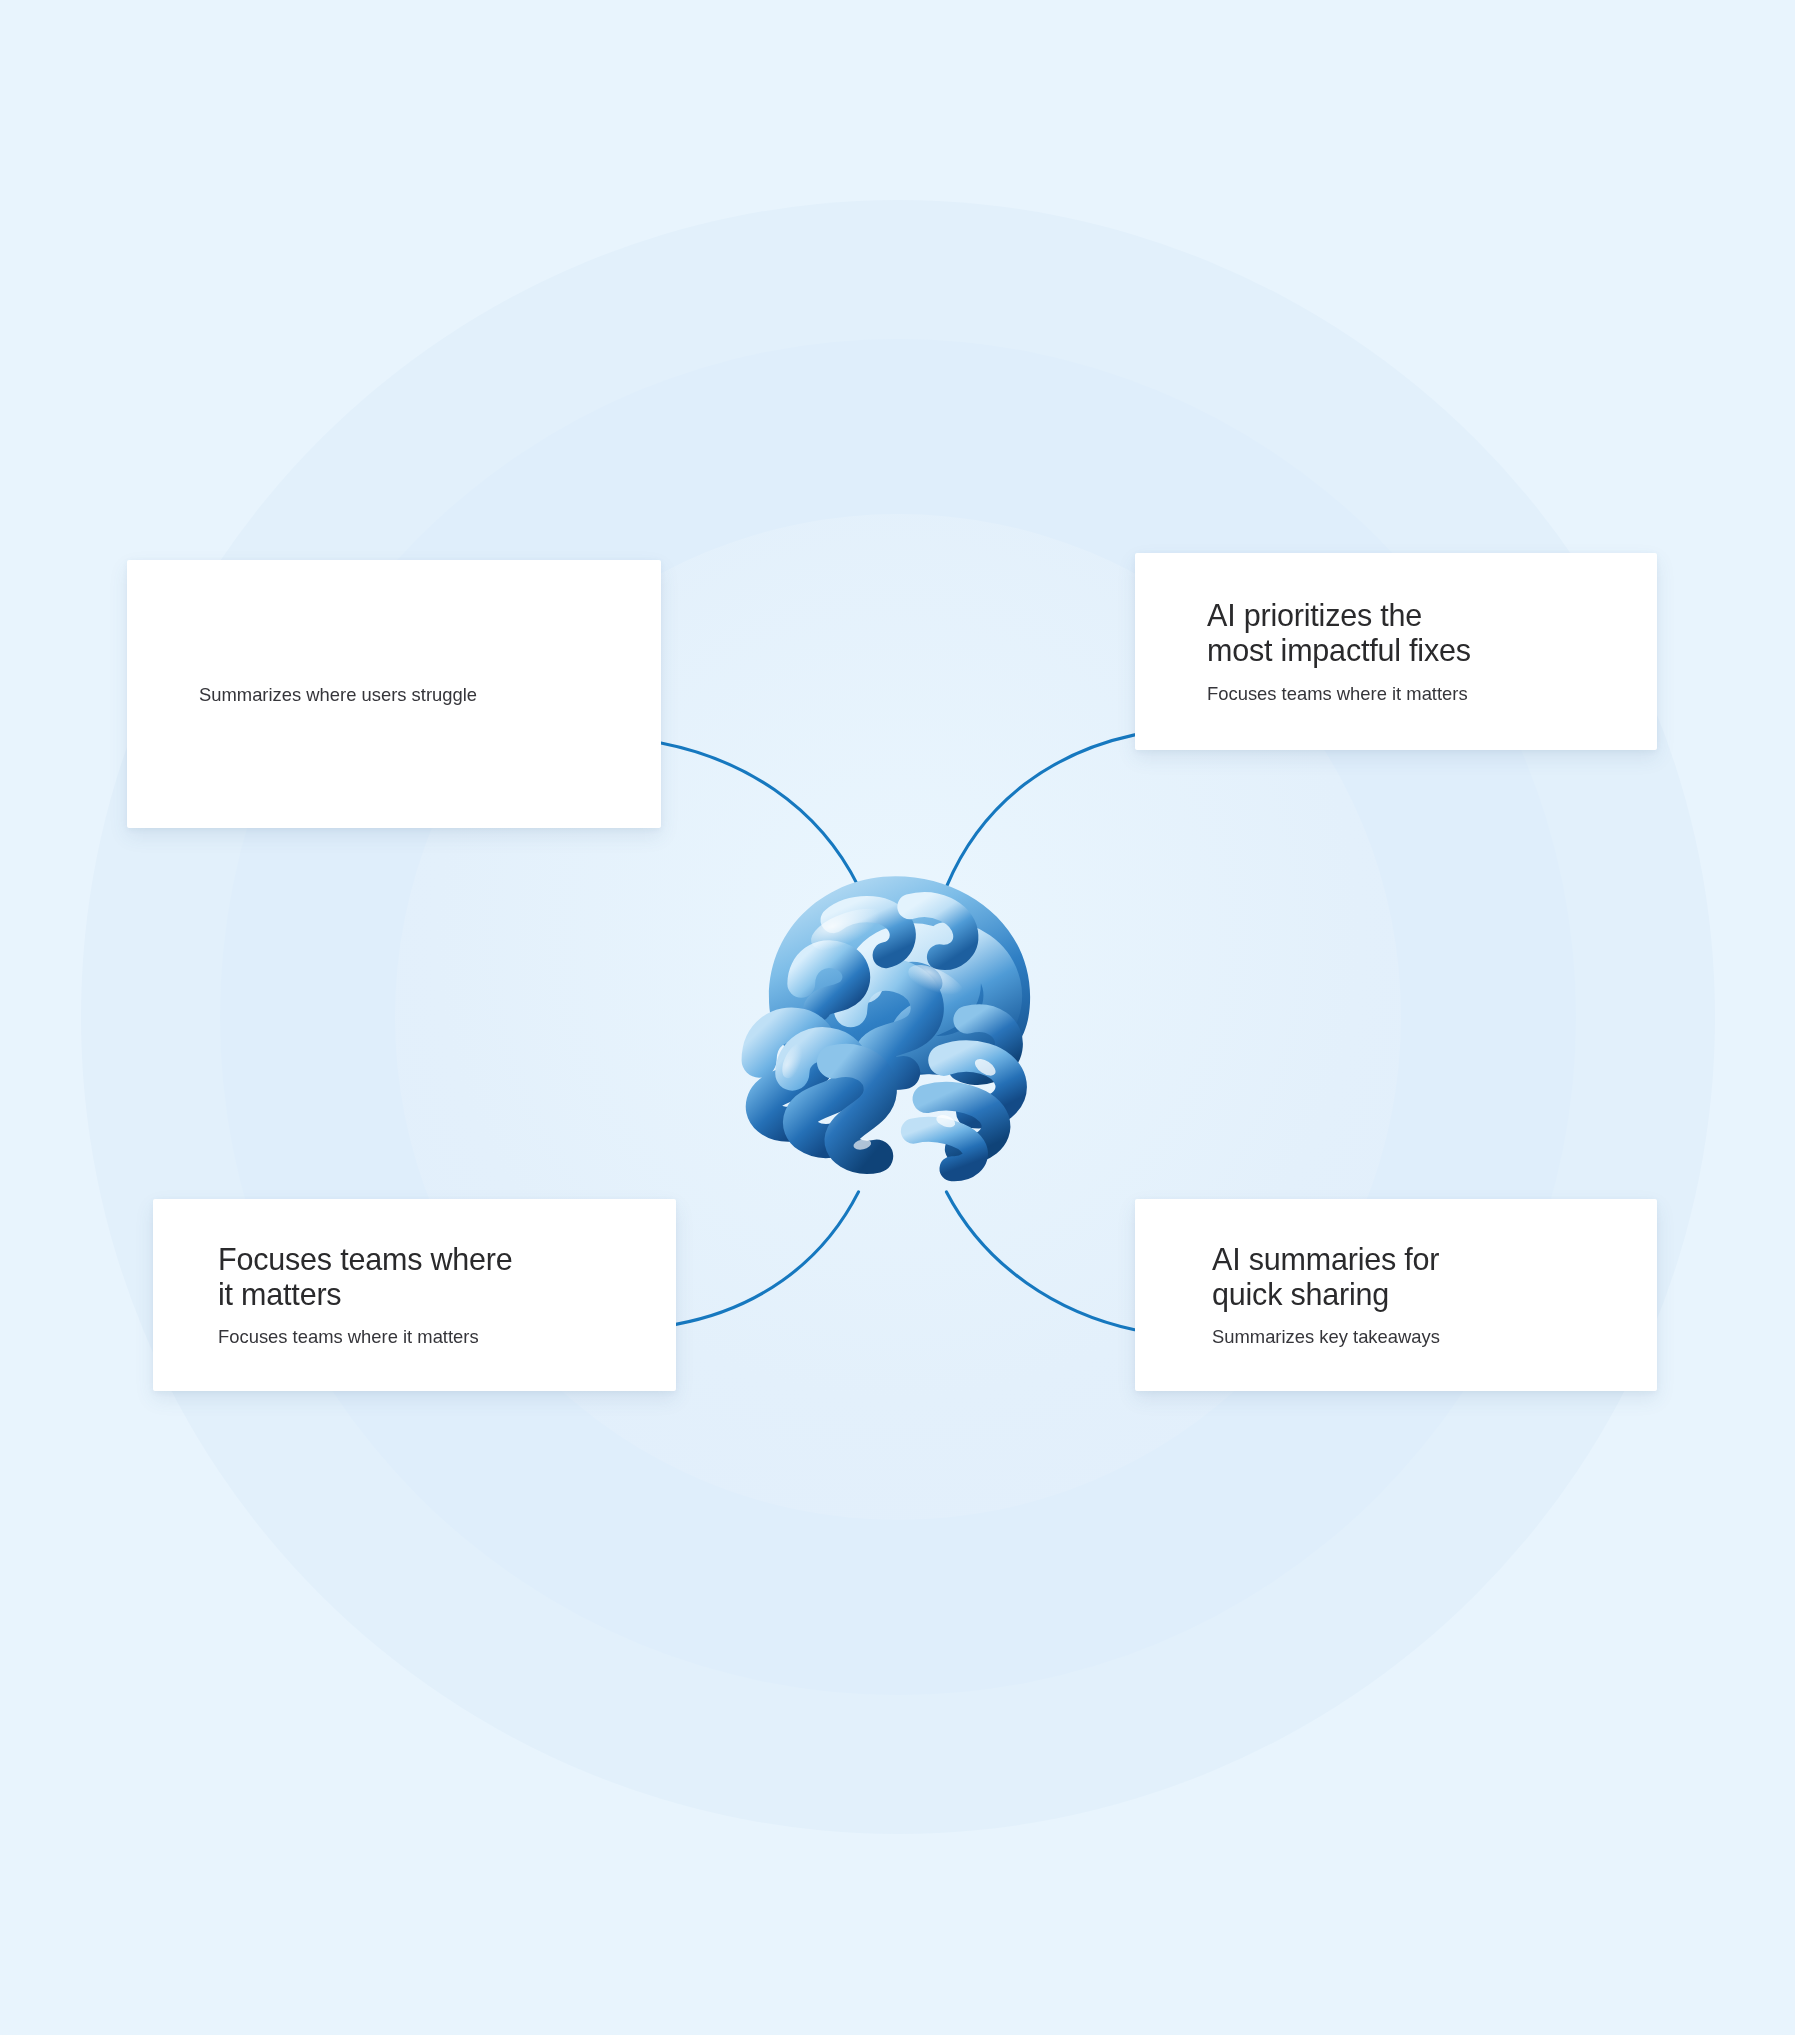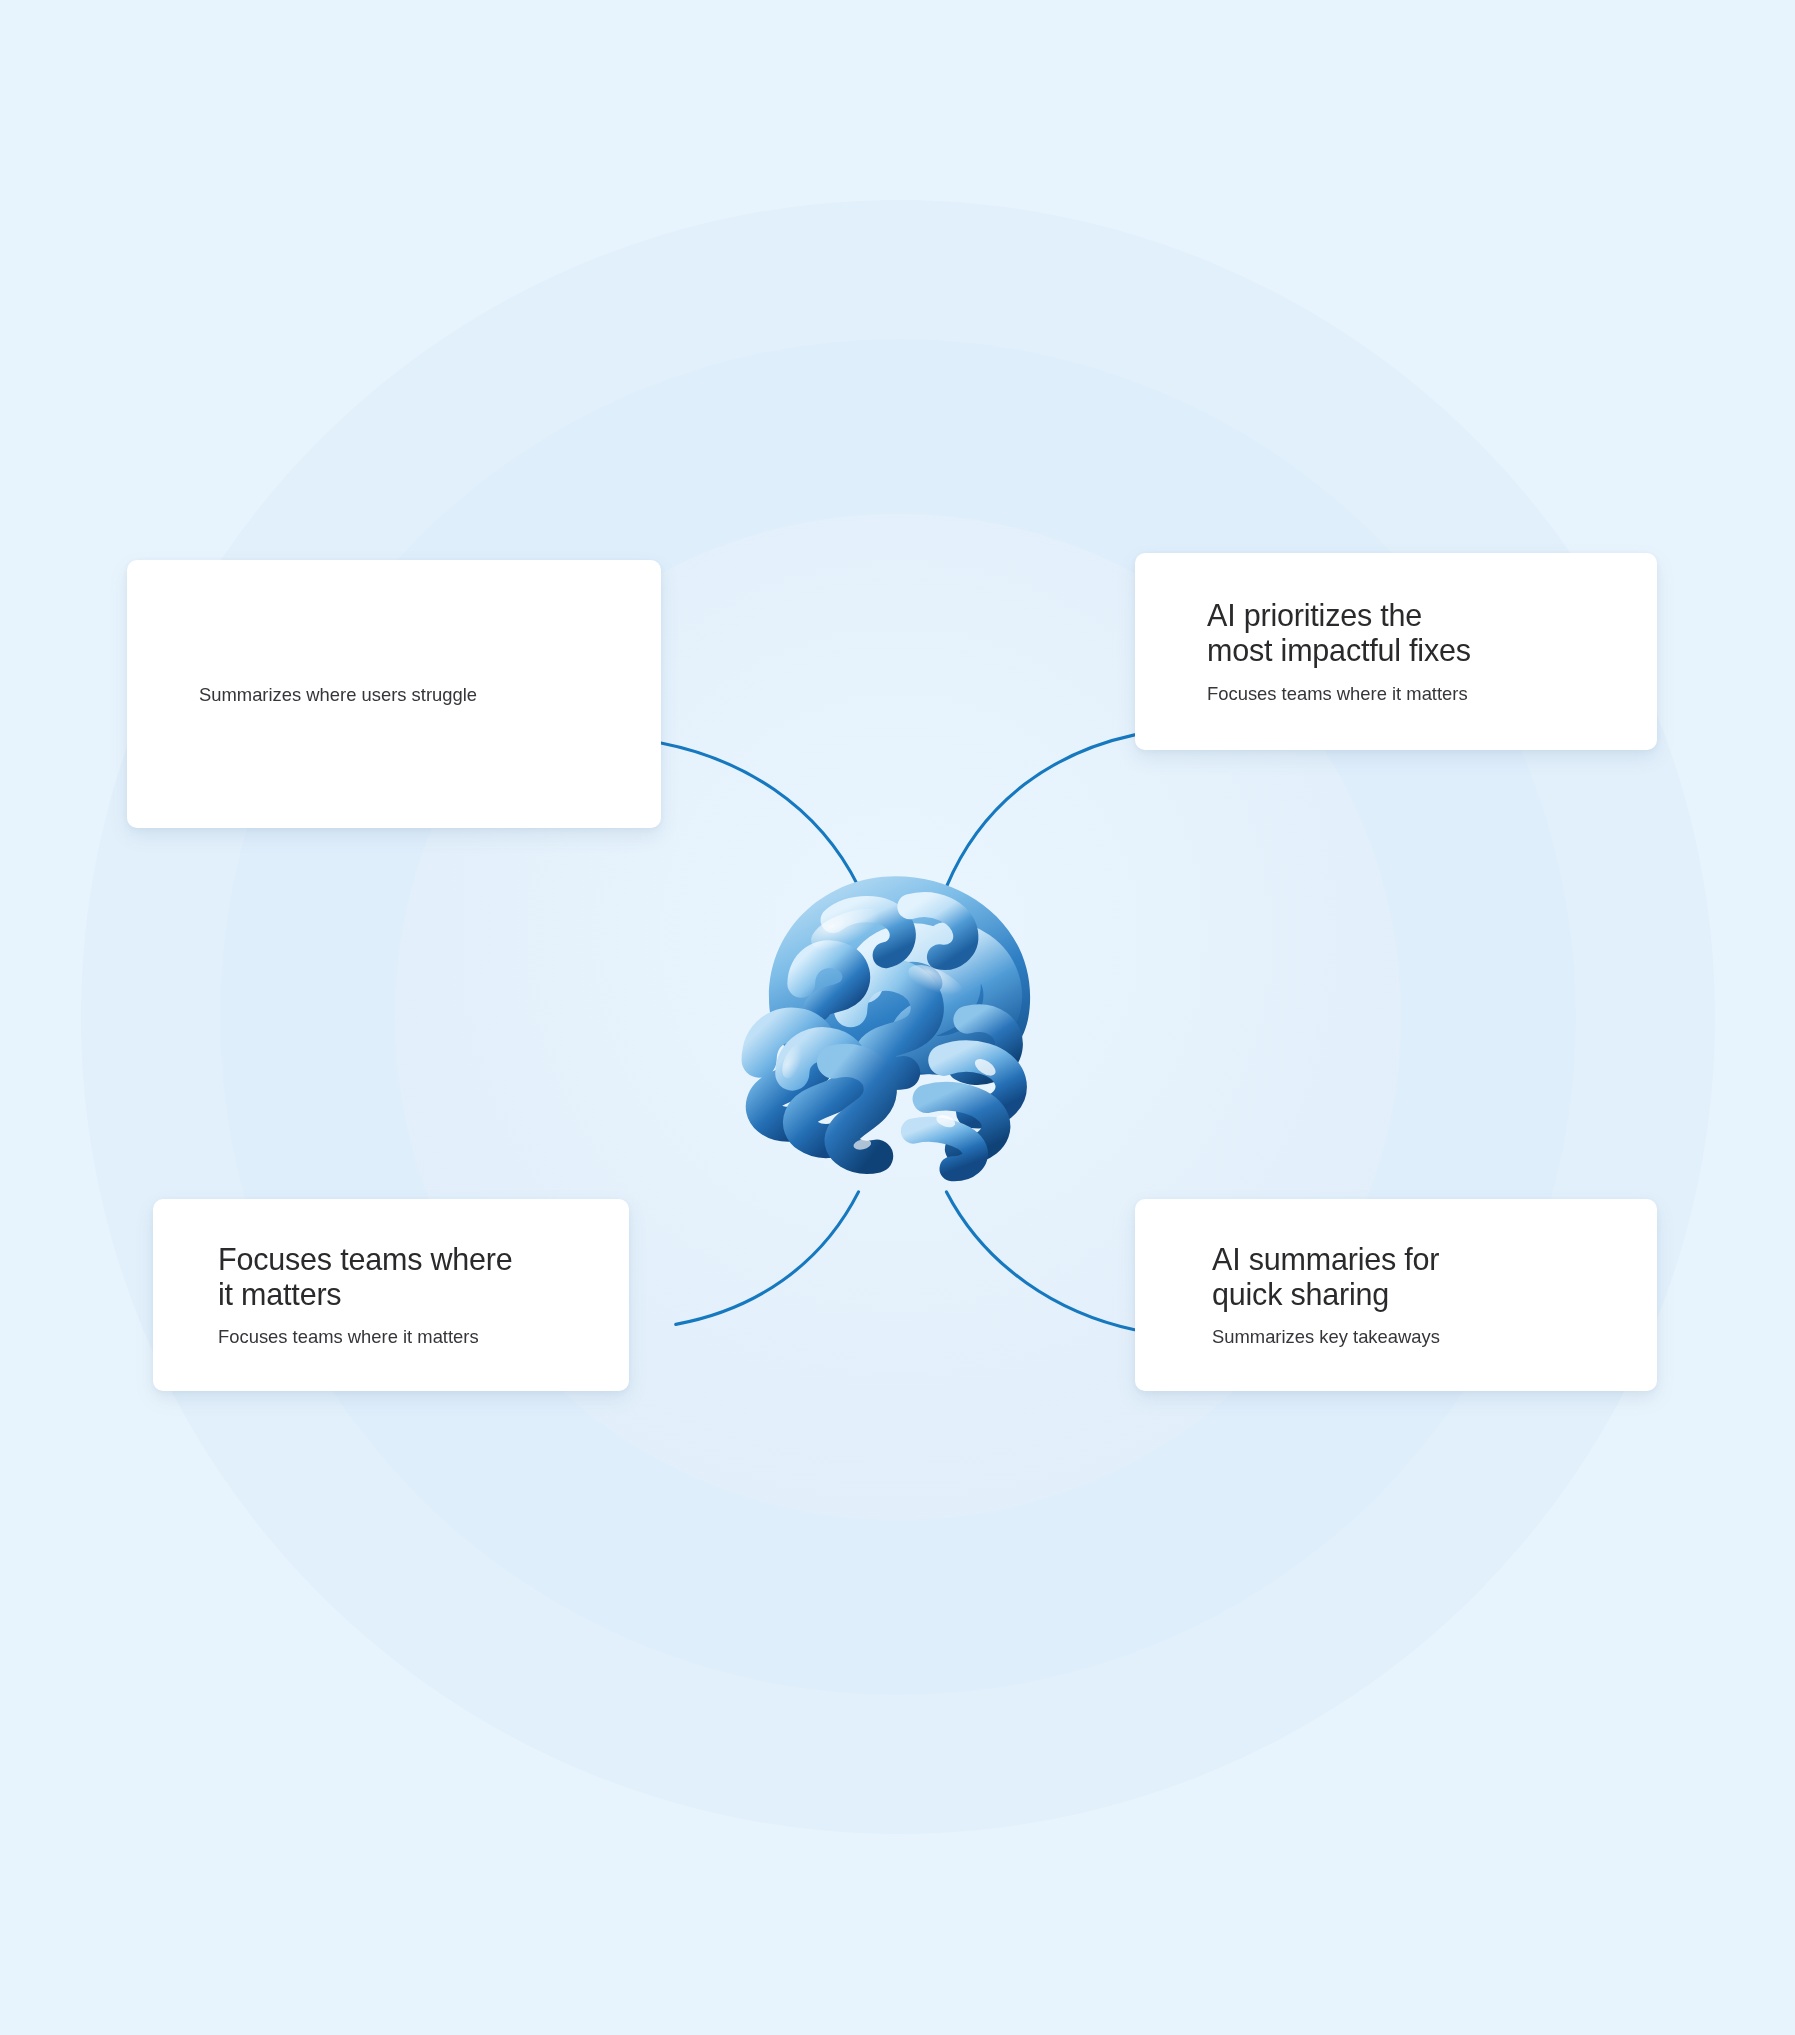--- a/index.html
+++ b/index.html
@@ -66,21 +66,21 @@
     top: 849px;
     width: 359px;
     height: 337px;
   }
   #brain-wrap svg { display: block; width: 100%; height: 100%; }
 
   
   .card {
     position: absolute;
     background: #ffffff;
-    border-radius: 10px;
+    border-radius: 2px;
     box-shadow: 0 8px 19px rgba(60, 100, 140, 0.10),
                 0 1.8px 5.4px rgba(60, 100, 140, 0.06);
     display: flex;
     flex-direction: column;
     justify-content: center;
     box-sizing: border-box;
   }
   .card-title {
     font-size: 30.5px;
     line-height: 1.16;
@@ -100,21 +100,21 @@
 
   #card-tl {
     left: 127px;  top: 560px;  width: 534px; height: 268px;
     padding: 0 43px 0 72px;
   }
   #card-tr {
     left: 1135px; top: 553px;  width: 522px; height: 197px;
     padding: 0 43px 0 72px;
   }
   #card-bl {
-    left: 153px;  top: 1199px;  width: 476px; height: 192px;
+    left: 153px;  top: 1199px;  width: 523px; height: 192px;
     padding: 0 43px 0 65px;
   }
   #card-br {
     left: 1135px; top: 1199px;  width: 522px; height: 192px;
     padding: 0 43px 0 77px;
   }
   #card-tl .card-title { margin-bottom: 13.5px; }
   #card-tr .card-title { margin-bottom: 13.5px; }
   #card-bl .card-title { margin-bottom: 12.6px; }
   #card-br .card-title { margin-bottom: 12.6px; }

